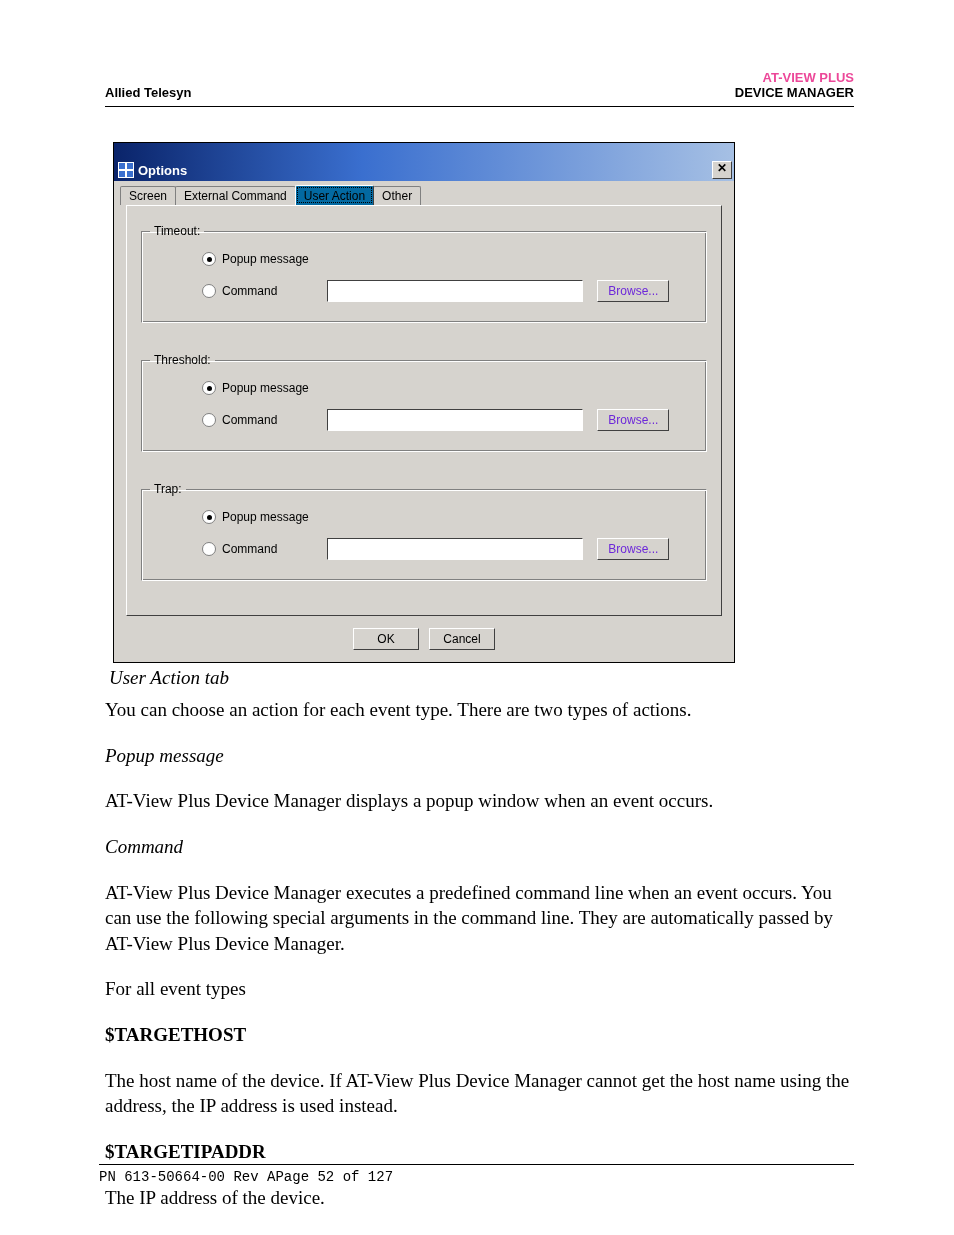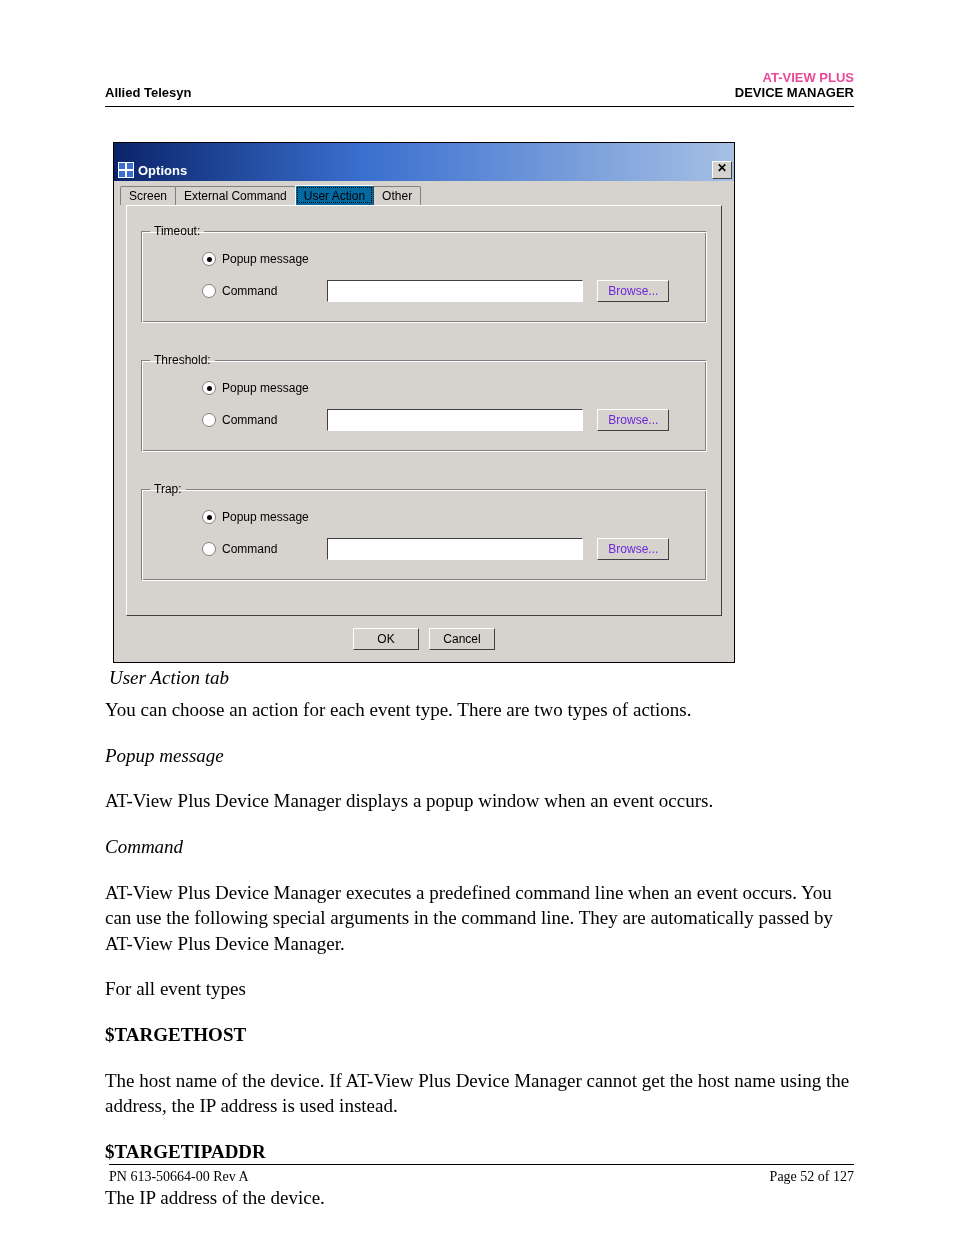--- a/index.html
+++ b/index.html
@@ -158,26 +158,26 @@
   .caption { font-style: italic; font-size:19px; margin: 4px 0 8px 4px; }
   .body { font-size: 19px; line-height: 1.35; }
   .body p { margin: 0 0 20px 0; }
   .term { font-style: italic; margin: 0 0 2px 0; }
   .desc { margin: 0 0 26px 56px; }
   .arg { margin: 0 0 4px 56px; font-weight: bold; }
   .argdesc { margin: 0 0 22px 112px; }
 
   .doc-footer {
     position:absolute;
-    left:109px; right:100px; bottom:50px;
+    left:99px; right:100px; bottom:50px;
     border-top:1px solid #000;
     padding-top:4px;
-    font-family: Liberation Serif, serif;
+    font-family: Liberation Mono, monospace;
     font-size:14px;
-    display:flex;justify-content:space-between;
+    display:flex;
   }
 </style>
 </head>
 <body>
 
 <div class="page">
 
   <div class="doc-header">
     <div>Allied Telesyn</div>
     <div class="right">

